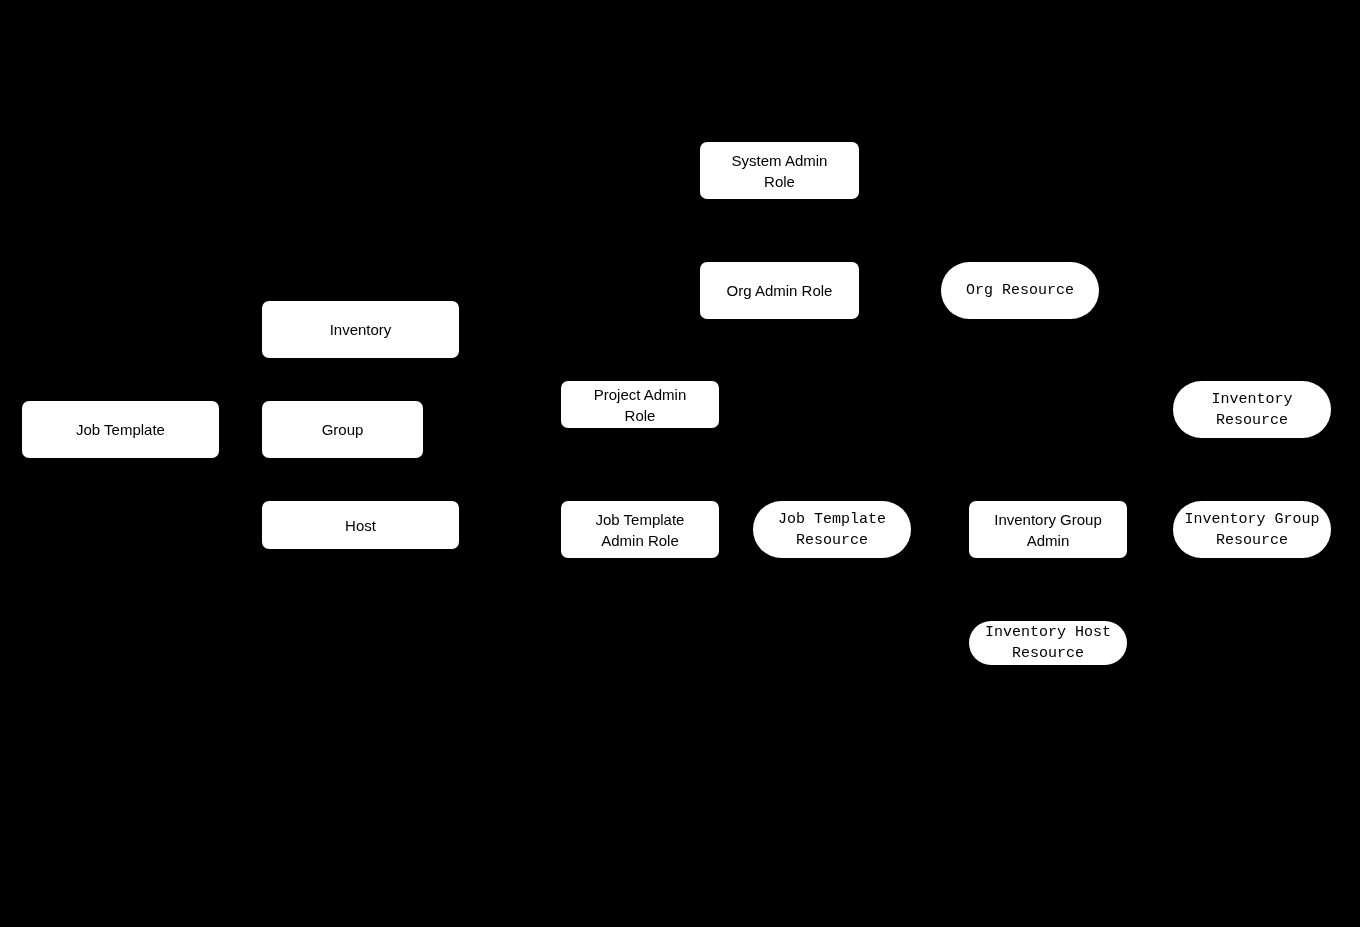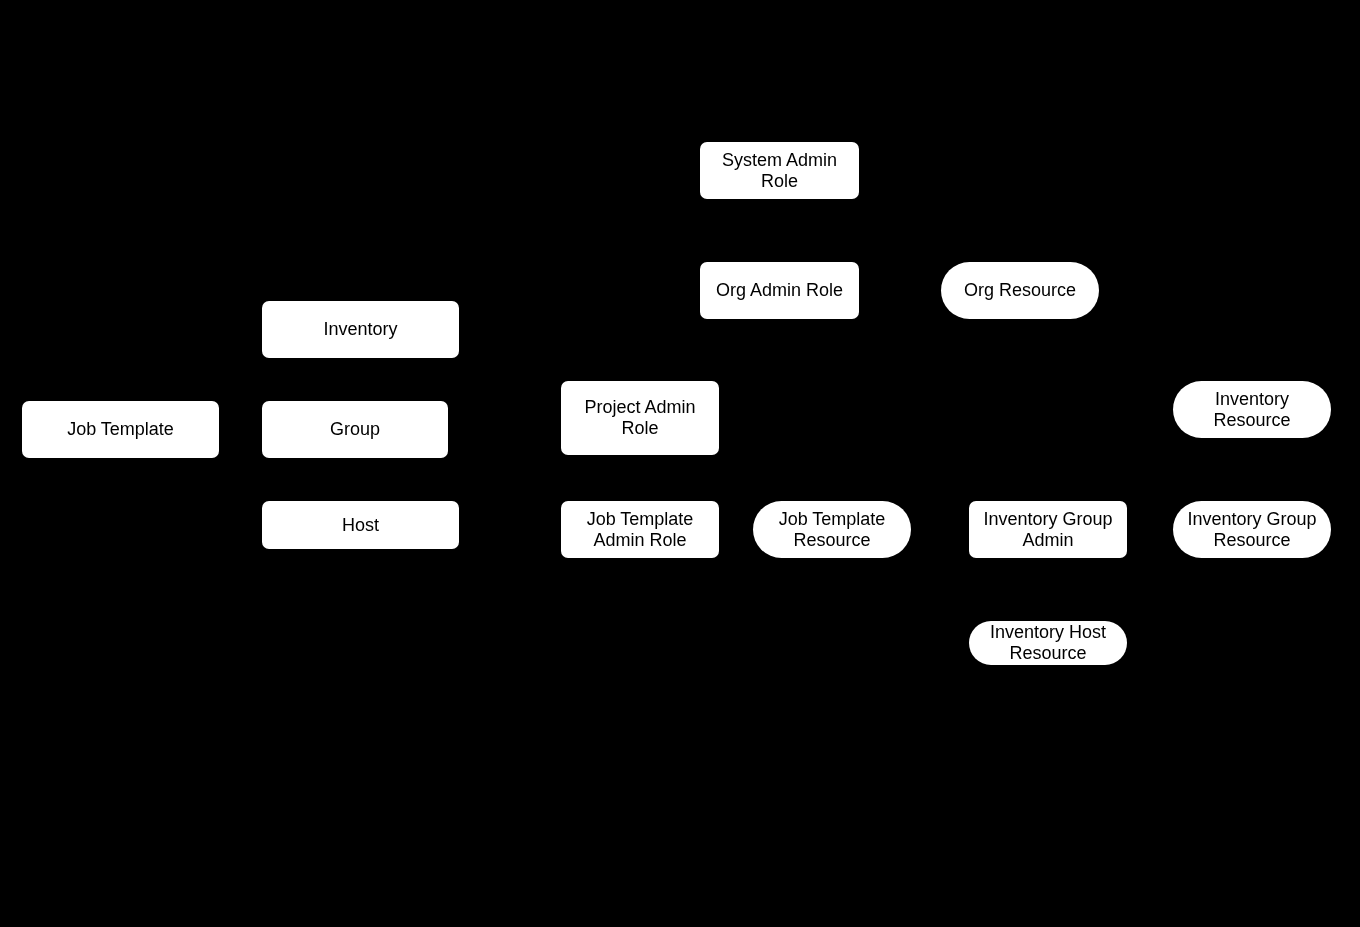--- a/index.html
+++ b/index.html
@@ -17,68 +17,68 @@
   }
   .node {
     position: absolute;
     background: #ffffff;
     color: #000000;
     display: flex;
     align-items: center;
     justify-content: center;
     text-align: center;
     box-sizing: border-box;
-    font-size: 18px;
+    font-size: 15px;
     line-height: 21px;
   }
   .node .label {
     white-space: pre-line;
     display: block;
     width: 100%;
   }
   .rect { border-radius: 7px; }
-  .pill { border-radius: 28.5px; }
+  .pill { border-radius: 28.5px; font-family: Liberation Mono, monospace; }
 </style>
 </head>
 <body>
 
 <div class="canvas">
 
 
 
   <div class="node rect" style="left:262px; top:301px; width:197px; height:57px">
     <span class="label">Inventory</span>
   </div>
 
   <div class="node rect" style="left:22px; top:401px; width:197px; height:57px">
     <span class="label">Job Template</span>
   </div>
 
-  <div class="node rect" style="left:262px; top:401px; width:186px; height:57px">
+  <div class="node rect" style="left:262px; top:401px; width:161px; height:57px">
     <span class="label">Group</span>
   </div>
 
   <div class="node rect" style="left:262px; top:501px; width:197px; height:48px">
     <span class="label">Host</span>
   </div>
 
   <div class="node rect" style="left:700px; top:142px; width:159px; height:57px">
     <span class="label">System Admin
 Role</span>
   </div>
 
   <div class="node rect" style="left:700px; top:262px; width:159px; height:57px">
     <span class="label">Org Admin Role</span>
   </div>
 
   <div class="node pill" style="left:941px; top:262px; width:158px; height:57px">
     <span class="label">Org Resource</span>
   </div>
 
-  <div class="node rect" style="left:561px; top:381px; width:158px; height:74px">
+  <div class="node rect" style="left:561px; top:381px; width:158px; height:47px">
     <span class="label">Project Admin
 Role</span>
   </div>
 
 
 
   <div class="node pill" style="left:1173px; top:381px; width:158px; height:57px">
     <span class="label">Inventory
 Resource</span>
   </div>

